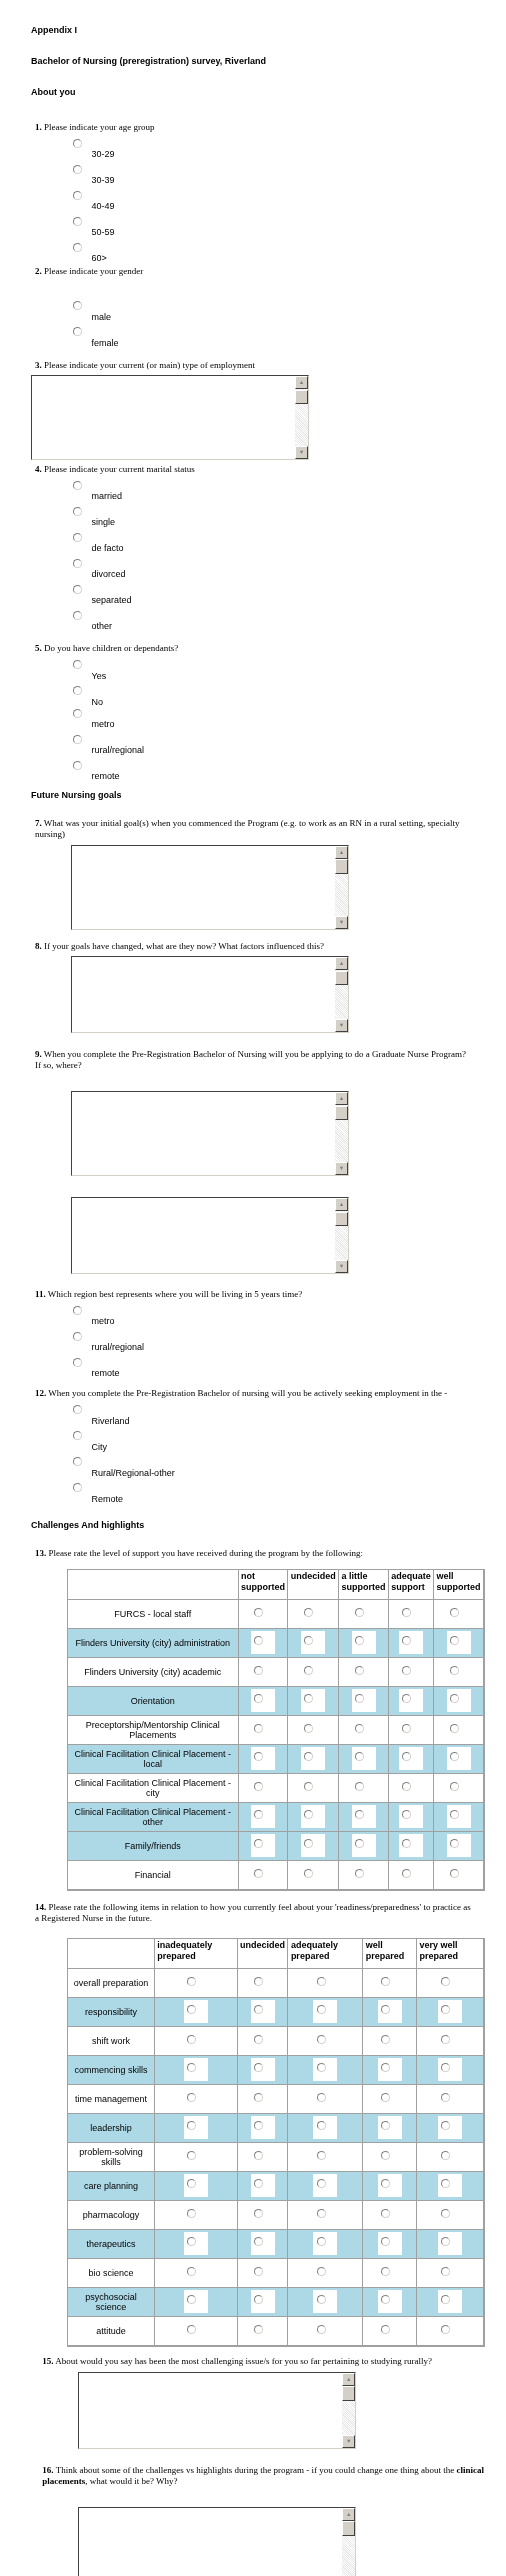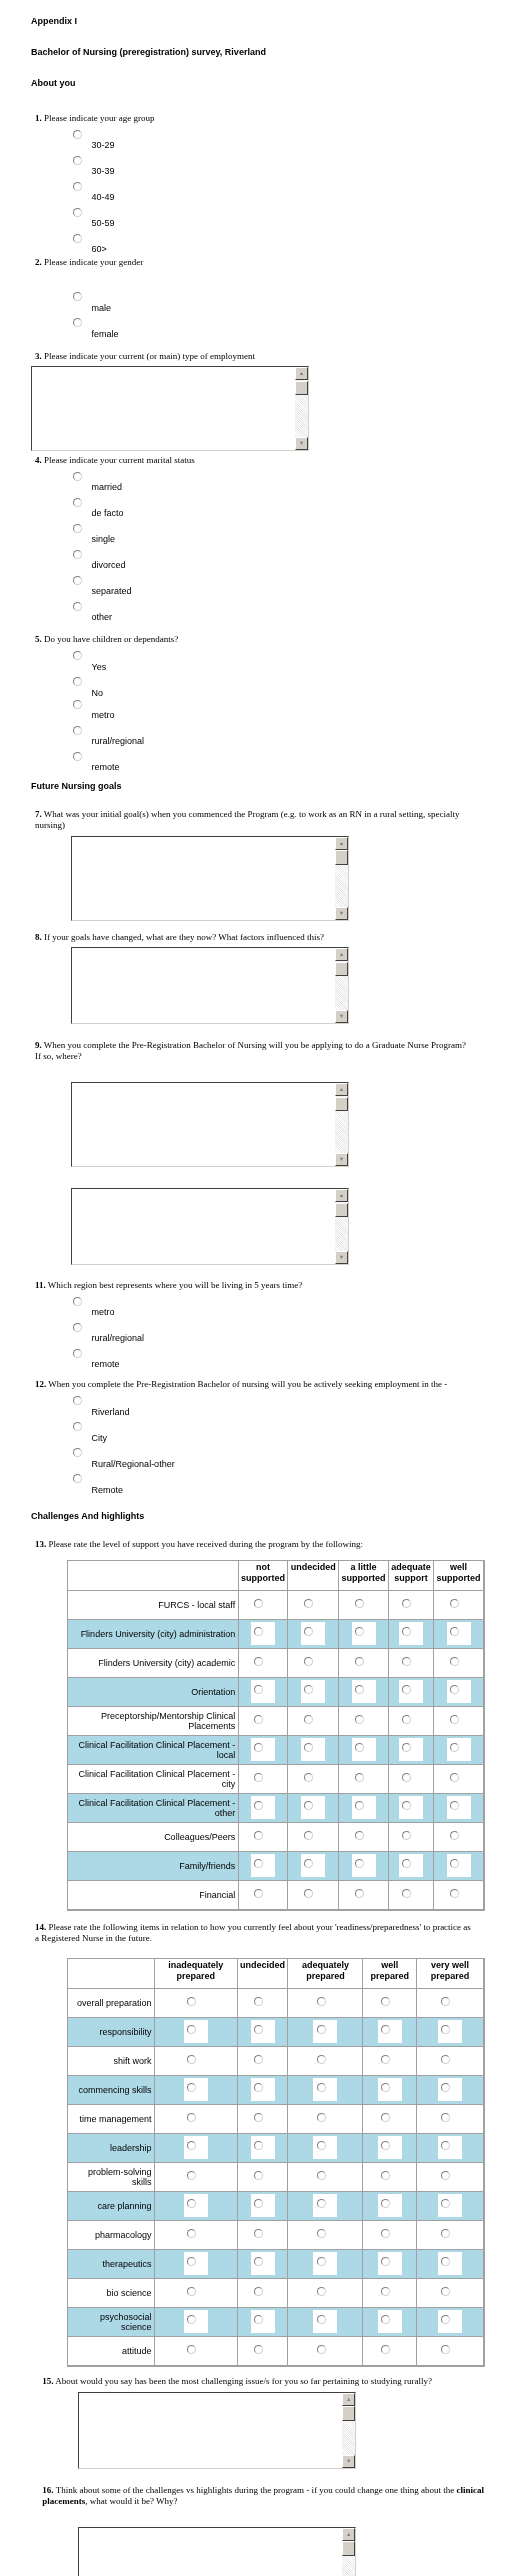--- a/index.html
+++ b/index.html
@@ -6,21 +6,21 @@
   body {
     width: 507px;
     min-height: 2576px;
     font-family: "Liberation Sans", "DejaVu Sans", sans-serif;
     font-size: 9px;
     color: #000;
     position: relative;
   }
   .page { padding: 0 0 0 31px; width: 468px; }
   .h { font-weight: bold; font-size: 9px; margin: 0; }
-  .appendix { padding-top: 16px; height: 31px; }
+  .appendix { padding-top: 25px; height: 31px; }
   .survey-title { height: 31px; }
   .section { height: 31px; }
   .q { margin: 4px; line-height: 11.3px; font-family: Liberation Serif, serif; }
   .q b { font-weight: bold; }
   .opts { margin: 3.2px 0 0 42px; }
   .opt { position: relative; height: 26px; }
   .opt .radio { position: absolute; left: 0; top: 1.6px; }
   .opt .lbl { position: absolute; left: 18.6px; top: 12px; }
   .radio {
     display: inline-block; width: 9px; height: 9px; border-radius: 50%;
@@ -48,22 +48,22 @@
   .indent1 { margin-left: 40px; }
   table.grid {
     border-collapse: separate; border-spacing: 0;
     border: 0.8px solid #a0a0a0; margin-left: 36px; width: 418px;
     font-size: 9px;
   }
   table.grid th, table.grid td {
     border-right: 0.8px solid #a0a0a0; border-bottom: 0.8px solid #a0a0a0;
     padding: 0 2.4px; height: 28px;
   }
-  table.grid th { font-weight: bold; text-align: center; line-height: 10.5px; vertical-align: top; padding-top: 1.6px; height: 27.4px; }
-  table.grid td.rl { text-align: right; }
+  table.grid th { font-weight: bold; text-align: left; line-height: 10.5px; vertical-align: top; padding-top: 1.6px; height: 27.4px; }
+  table.grid td.rl { text-align: center; }
   table.grid td.rc { text-align: center; }
   table.grid tr.alt td { background: #add8e6; }
   table.grid tr.alt td.rc .cellbox { background: #fff; display: inline-block; width: 24px; height: 22.6px; line-height: 22.6px; text-align: left; padding-left: 3.2px; box-sizing: border-box; }
   .cellbox { display: inline-block; width: 24px; text-align: left; padding-left: 3.2px; box-sizing: border-box; }
 </style>
 </head>
 <body>
 
 <div class="page">
 
@@ -124,25 +124,25 @@
 
   <div>
     <p class="q"><b>4.</b><span> Please indicate your current marital status</span></p>
     <div class="opts">
       <div class="opt">
           <span class="radio"></span>
           <span class="lbl">married</span>
         </div>
       <div class="opt">
           <span class="radio"></span>
+          <span class="lbl">single</span>
+        </div>
+      <div class="opt">
+          <span class="radio"></span>
           <span class="lbl">de facto</span>
-        </div>
-      <div class="opt">
-          <span class="radio"></span>
-          <span class="lbl">single</span>
         </div>
       <div class="opt">
           <span class="radio"></span>
           <span class="lbl">divorced</span>
         </div>
       <div class="opt">
           <span class="radio"></span>
           <span class="lbl">separated</span>
         </div>
       <div class="opt">
@@ -339,28 +339,20 @@
             <td class="rc"><span class="cellbox"><span class="radio"></span></span></td>
           </tr>
       <tr class="alt">
             <td class="rl">Clinical Facilitation Clinical Placement - other</td>
             <td class="rc"><span class="cellbox"><span class="radio"></span></span></td>
             <td class="rc"><span class="cellbox"><span class="radio"></span></span></td>
             <td class="rc"><span class="cellbox"><span class="radio"></span></span></td>
             <td class="rc"><span class="cellbox"><span class="radio"></span></span></td>
             <td class="rc"><span class="cellbox"><span class="radio"></span></span></td>
           </tr>
-      <tr class="">
-            <td class="rl">Colleagues/Peers</td>
-            <td class="rc"><span class="cellbox"><span class="radio"></span></span></td>
-            <td class="rc"><span class="cellbox"><span class="radio"></span></span></td>
-            <td class="rc"><span class="cellbox"><span class="radio"></span></span></td>
-            <td class="rc"><span class="cellbox"><span class="radio"></span></span></td>
-            <td class="rc"><span class="cellbox"><span class="radio"></span></span></td>
-          </tr>
       <tr class="alt">
             <td class="rl">Family/friends</td>
             <td class="rc"><span class="cellbox"><span class="radio"></span></span></td>
             <td class="rc"><span class="cellbox"><span class="radio"></span></span></td>
             <td class="rc"><span class="cellbox"><span class="radio"></span></span></td>
             <td class="rc"><span class="cellbox"><span class="radio"></span></span></td>
             <td class="rc"><span class="cellbox"><span class="radio"></span></span></td>
           </tr>
       <tr class="">
             <td class="rl">Financial</td>

